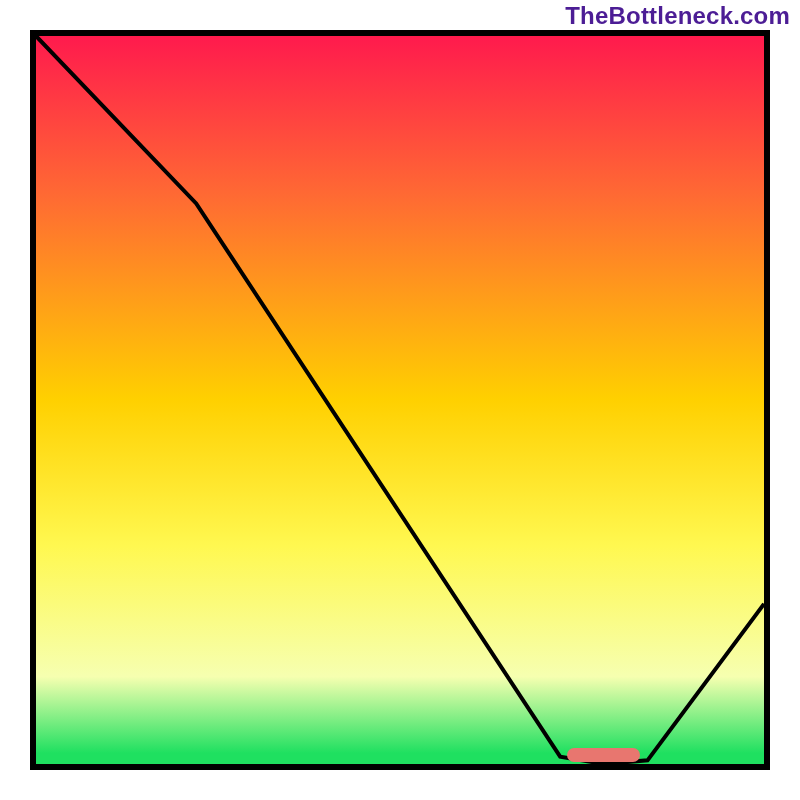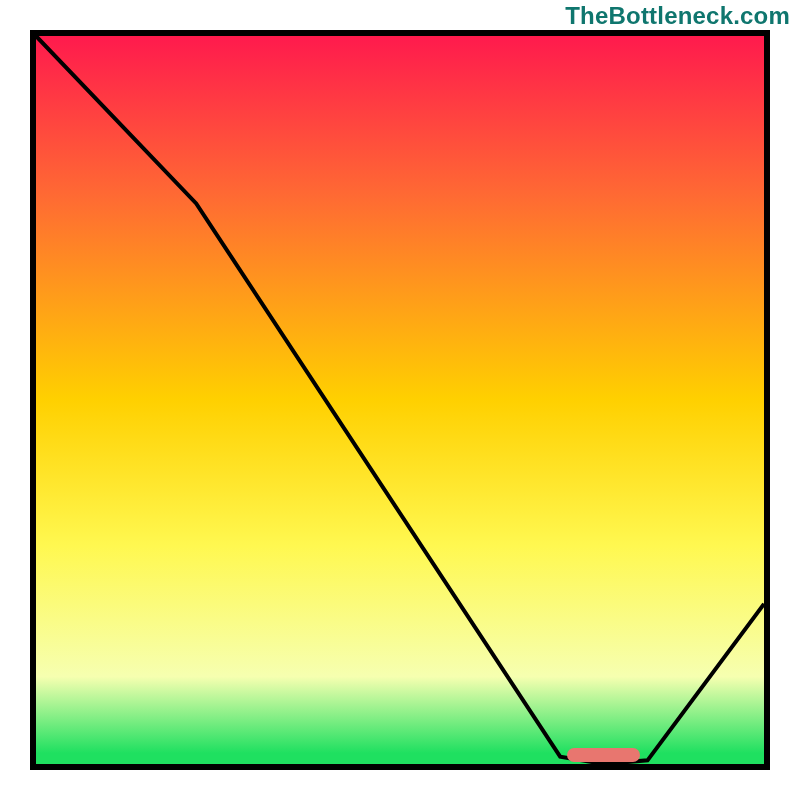--- a/index.html
+++ b/index.html
@@ -15,21 +15,21 @@
     width: 800px;
     height: 800px;
     background: #ffffff;
   }
   .watermark {
     position: absolute;
     top: 2px;
     right: 10px;
     font-size: 24px;
     font-weight: 600;
-    color: #0f766e;
+    color: #4c1d95;
     user-select: none;
     letter-spacing: 0.2px;
   }
   .plot-frame {
     position: absolute;
     left: 30px;
     top: 30px;
     width: 740px;
     height: 740px;
     box-sizing: border-box;

